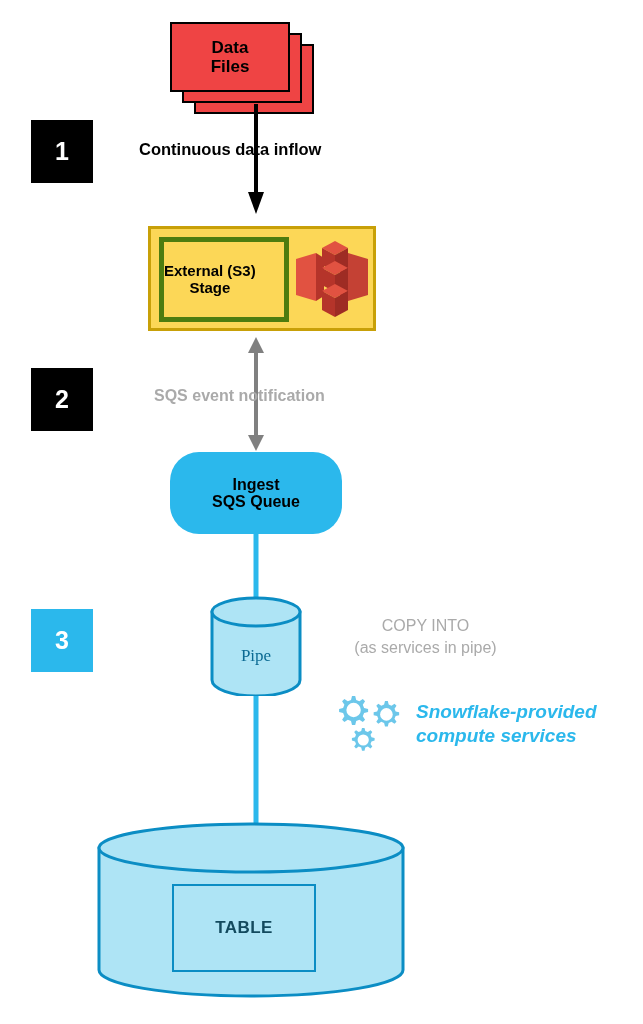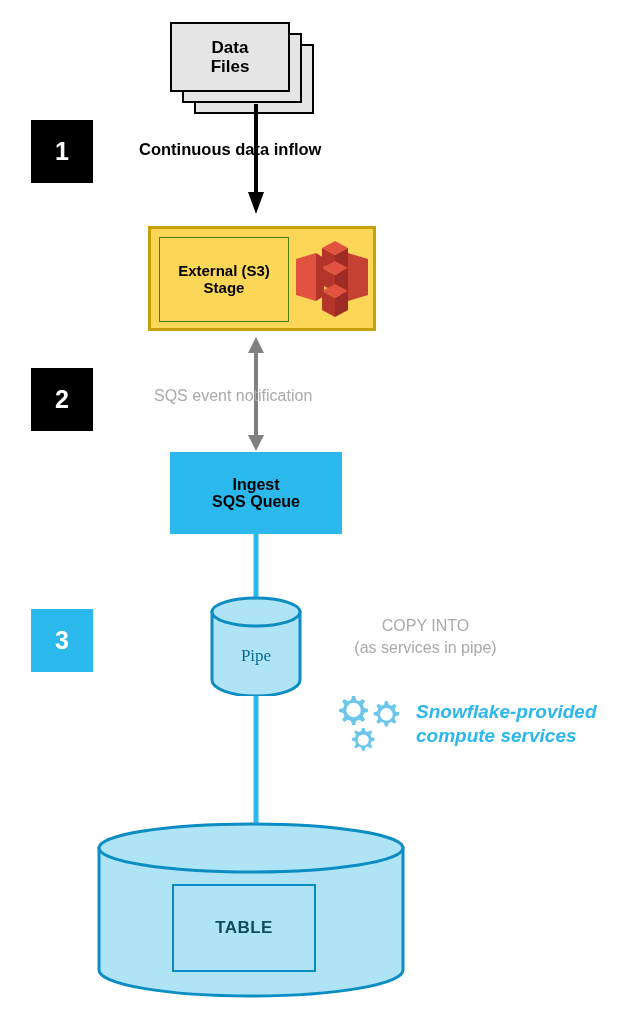--- a/index.html
+++ b/index.html
@@ -29,21 +29,21 @@
     font-weight: bold;
     font-size: 25px;
     font-family: "Liberation Sans", sans-serif;
     letter-spacing: 0px;
   }
   .badge-dark { background: #000000; }
   .badge-blue { background: #2bb8ec; }
 
   
   .file-card {
-    background: #e5e5e5;
+    background: #ef4444;
     border: 2px solid #000000;
     box-sizing: border-box;
   }
   .file-card-label {
     position: absolute;
     left: 0; right: 0; top: 50%;
     transform: translateY(-50%);
     text-align: center;
     font-size: 17px;
     font-weight: bold;
@@ -53,25 +53,25 @@
   }
 
   
   .stage-outer {
     background: #fcd757;
     border: 3px solid #c8a008;
     box-sizing: border-box;
   }
   .stage-inner {
     background: #fcd757;
-    border: 1px solid #4d7c0f;
+    border: 5px solid #4d7c0f;
     box-sizing: border-box;
     display: flex;
     align-items: center;
-    justify-content: center;
+    justify-content: flex-start;
   }
   .stage-inner-label {
     text-align: center;
     font-size: 15px;
     font-weight: bold;
     color: #000000;
     line-height: 1.1;
     font-family: "Liberation Sans", sans-serif;
   }
 
@@ -202,23 +202,23 @@
       <polygon points="52,52 39,59 39,78 52,71" fill="#9e2c24"></polygon>
     </svg>
   </div>
 
   <svg class="abs" style="left:245px; top:337px;" width="22" height="114">
     <line x1="11" y1="12" x2="11" y2="102" stroke="#808080" stroke-width="4"></line>
     <polygon points="11,0 3,16 19,16" fill="#808080"></polygon>
     <polygon points="11,114 3,98 19,98" fill="#808080"></polygon>
   </svg>
 
-  <div class="abs label-gray" style="left:154px; top:387px;">SQS event notification</div>
-
-  <div class="abs sqs-box" style="left:170px; top:452px; width:172px; height:82px;">
+  <div class="abs label-gray" style="left:154px; top:387px;font-weight:bold;">SQS event notification</div>
+
+  <div class="abs sqs-box" style="left:170px; top:452px; width:172px; height:82px;border-radius:29px;">
     <div class="sqs-box-label">
       <div>Ingest</div>
       <div>SQS Queue</div>
     </div>
   </div>
 
   <svg class="abs" style="left:248px; top:534px;" width="16" height="72">
     <line x1="8" y1="0" x2="8" y2="72" stroke="#2bb8ec" stroke-width="5"></line>
   </svg>
 

